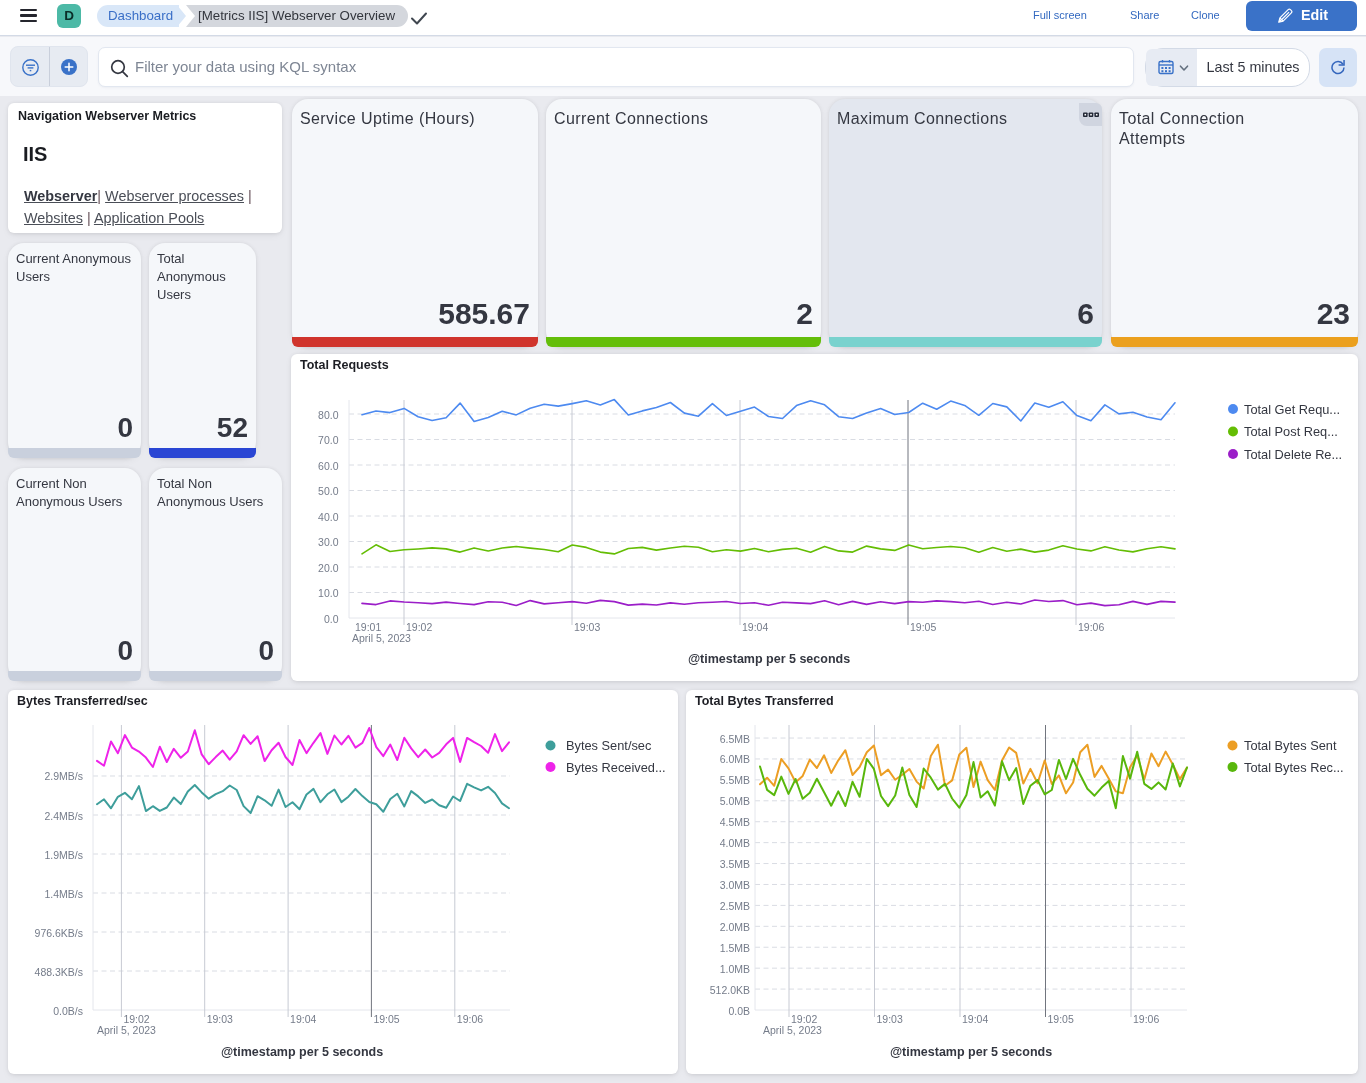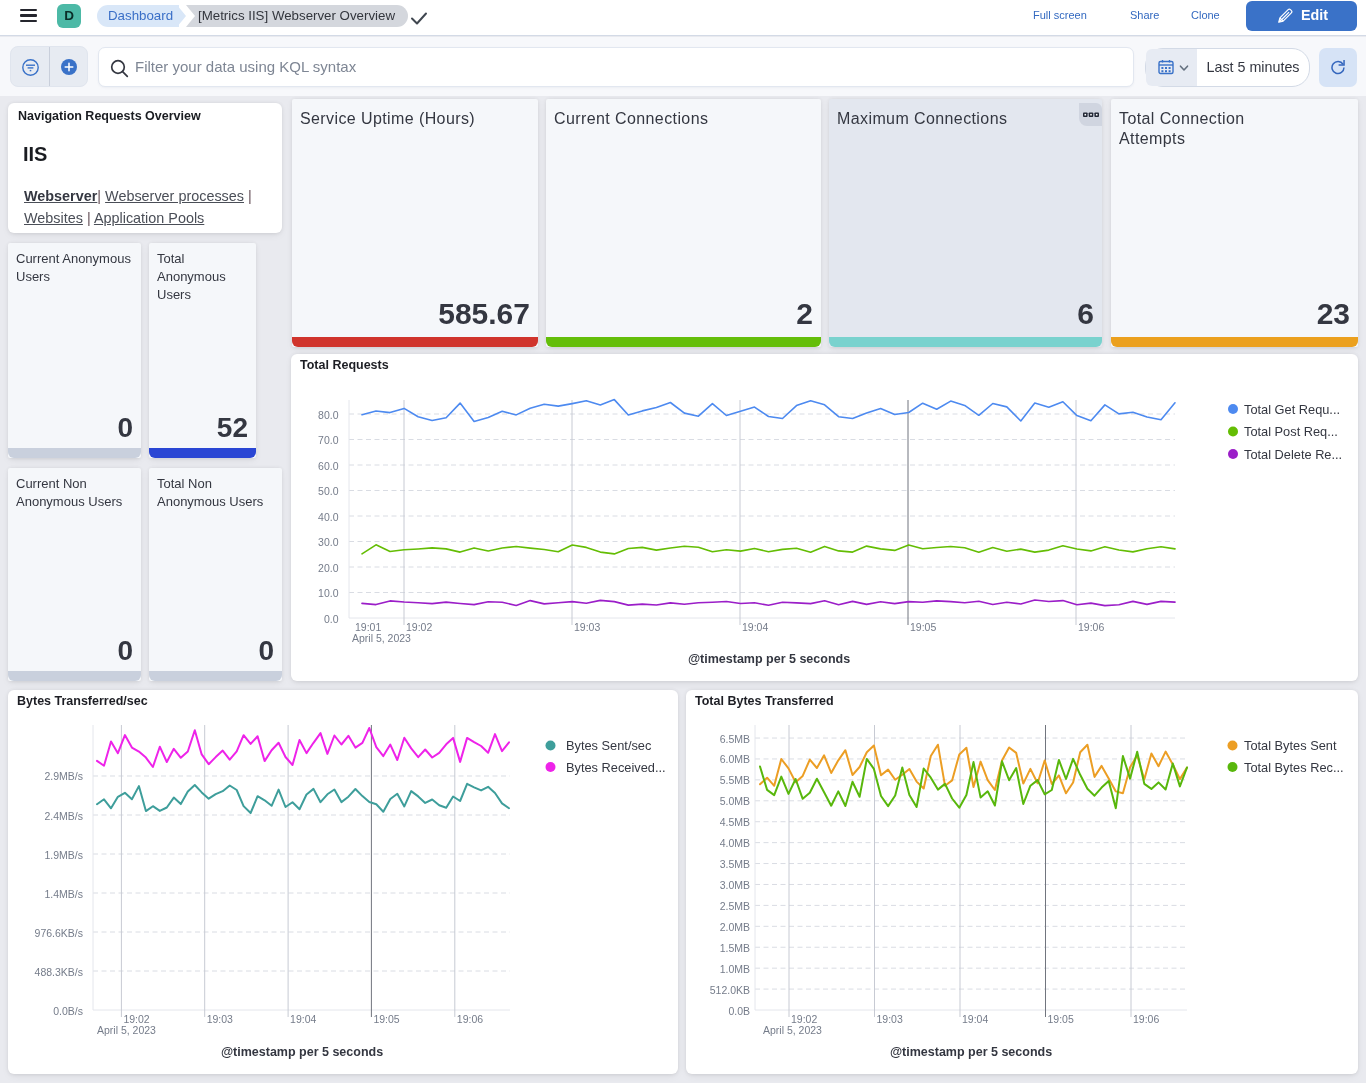--- a/index.html
+++ b/index.html
@@ -20,21 +20,21 @@
 .fbar { position:absolute; left:0; top:37px; width:1366px; height:59px; background:#F7F8FB; }
 .btngrp { position:absolute; left:10px; top:9px; width:78px; height:41px; background:#E7EBF2; border:1px solid #E0E5EE; border-radius:8px; }
 .btngrp .div { position:absolute; left:38px; top:0; width:1px; height:39px; background:#C9CFDB; }
 .searchbox { position:absolute; left:98px; top:10px; width:1036px; height:40px; background:#fff; border:1px solid #E2E7F0; border-radius:7px; box-shadow:0 1px 2px rgba(120,130,150,.08); }
 .searchbox .ph { position:absolute; left:36px; top:10px; font-size:15px; color:#7E8694; }
 .dpicker { position:absolute; left:1145px; top:11px; width:165px; height:39px; background:#fff; border:1px solid #D3DAE6; border-radius:18px; }
 .dpseg { position:absolute; left:0; top:0; width:51px; height:37px; background:#E7EBF3; border-radius:6px 0 0 6px; }
 .dptext { position:absolute; left:51px; top:0; width:112px; text-align:center; line-height:37px; font-size:14.3px; color:#343741; }
 .refbtn { position:absolute; left:1319px; top:11px; width:38px; height:39px; background:#D6E3F6; border-radius:7px; }
 .panel { position:absolute; background:#fff; border-radius:6px; box-shadow:0 .9px 4px -1px rgba(0,0,0,.12), 0 2.6px 8px -1px rgba(0,0,0,.06); }
-.tile { position:absolute; background:#F5F7FA; border-radius:2px; box-shadow:0 .9px 4px -1px rgba(0,0,0,.12), 0 2.6px 8px -1px rgba(0,0,0,.06); }
+.tile { position:absolute; background:#F5F7FA; border-radius:16px; box-shadow:0 .9px 4px -1px rgba(0,0,0,.12), 0 2.6px 8px -1px rgba(0,0,0,.06); }
 .tile .t { position:absolute; left:8px; top:7px; right:8px; font-size:13px; line-height:18px; color:#343741; }
 .tile .n { position:absolute; right:8px; bottom:14px; font-size:28px; font-weight:bold; color:#343741; }
 .tile .bar { position:absolute; left:0; right:0; bottom:0; height:10px; border-radius:0 0 6px 6px; }
 .lensTitle { position:absolute; left:9px; top:3.5px; font-size:12.5px; font-weight:bold; color:#1D1E24; }
 .navp h1 { font-size:20px; font-weight:bold; color:#1A1C21; position:absolute; left:15px; top:40px; }
 .navlinks { position:absolute; left:16px; top:83px; width:250px; font-size:14.4px; line-height:21.5px; color:#4A4E57; }
 .navlinks a { color:#4A4E57; text-decoration:underline; }
 .navlinks b { color:#343741; }
 .navlinks .sep { color:#69545C; text-decoration:none; }
 svg text { font-family:"Liberation Sans", sans-serif; }
@@ -113,21 +113,21 @@
   </div>
   <div class="refbtn">
     <svg style="position:absolute;left:12px;top:12px" width="14" height="15" viewBox="0 0 14 15">
         <path d="M12.05 4.28 A6 6 0 1 0 13 7.6" fill="none" stroke="#3466BD" stroke-width="1.5"></path>
         <path d="M7.6 4.95 H13.05 V-0.5" fill="none" stroke="#3466BD" stroke-width="1.5"></path>
       </svg>
   </div>
 </div>
 
 <div class="panel navp" style="left:8px;top:103px;width:274px;height:130px">
-  <div style="position:absolute;left:10px;top:6px;font-size:12.5px;font-weight:bold;color:#1A1C21">Navigation Requests Overview</div>
+  <div style="position:absolute;left:10px;top:6px;font-size:12.5px;font-weight:bold;color:#1A1C21">Navigation Webserver Metrics</div>
   <h1>IIS</h1>
   <div class="navlinks"><a href="#"><b>Webserver</b></a><span class="sep">|</span> <a href="#">Webserver processes</a> <span class="sep">|</span> <a href="#">Websites</a> <span class="sep">|</span> <a href="#">Application Pools</a></div>
 </div>
 
 <div class="tile" style="left:8px;top:243px;width:133px;height:215px">
   <div class="t">Current Anonymous Users</div>
     <div class="n">0</div>
     <div class="bar" style="background:#C9D0DD"></div>
 </div>
 <div class="tile" style="left:149px;top:243px;width:107px;height:215px">

